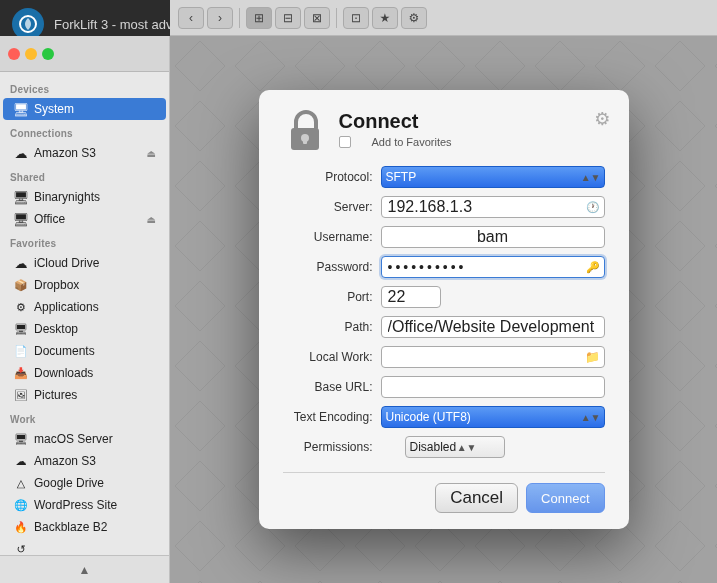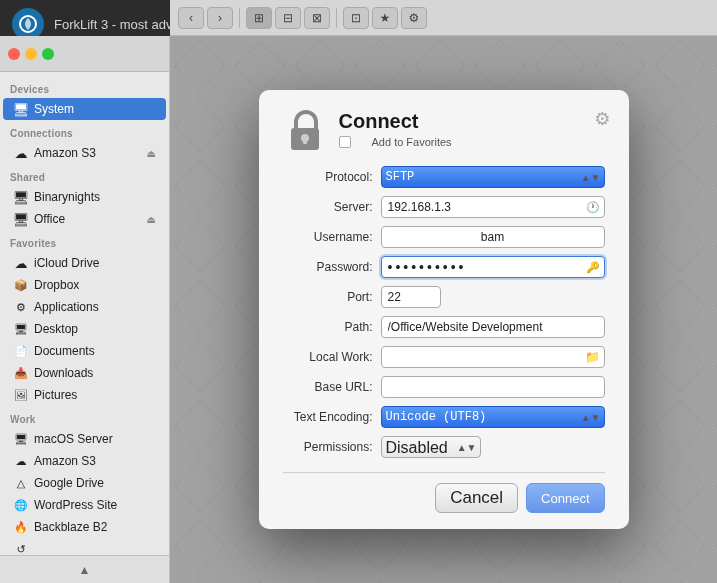--- a/index.html
+++ b/index.html
@@ -181,21 +181,21 @@
       display: flex;
       align-items: center;
       gap: 4px;
     }
     .form-input {
       flex: 1;
       height: 22px;
       border: 1px solid #aaa;
       border-radius: 4px;
       padding: 0 6px;
-      font-size: 12px;
+      font-size: 16px;
       background: white;
       color: #222;
       outline: none;
     }
     .form-input.focused {
       border-color: #3a7bd5;
       box-shadow: 0 0 0 2px rgba(58,123,213,0.3);
     }
     .form-input-pw {
       letter-spacing: 3px;
@@ -223,21 +223,20 @@
       top: 50%;
       transform: translateY(-50%);
       color: #555;
       font-size: 10px;
       pointer-events: none;
     }
     .select-blue {
       background: linear-gradient(to bottom, #5b9af5, #2a6de8) !important;
       color: white !important;
       border-color: #1a5cc8 !important;
-      font-family: Liberation Mono, monospace;
     }
     .select-blue option { background: white; color: #222; }
     .port-input {
       width: 60px;
       flex: none;
     }
 
     .input-wrap {
       flex: 1;
       position: relative;
@@ -530,21 +529,21 @@
                 </select>
                 <span class="select-arrow">▲▼</span>
               </div>
             </div>
           </div>
 
           <div class="form-row">
             <div class="form-label">Permissions:</div>
             <div class="form-control-wrap">
               <div class="select-wrapper" style="flex:none; width:100px;">
-                <select style="width:100%; height:22px; border:1px solid #aaa; border-radius:4px; font-size:16px; background:linear-gradient(to bottom, #f8f8f8, #e8e8e8); appearance:none; padding:0 4px;">
+                <select style="width:100%; height:22px; border:1px solid #aaa; border-radius:4px; font-size:12px; background:linear-gradient(to bottom, #f8f8f8, #e8e8e8); appearance:none; padding:0 4px;margin-left:24px;">
                   <option>Disabled</option>
                   <option>Enabled</option>
                 </select>
                 <span class="select-arrow">▲▼</span>
               </div>
             </div>
           </div>
 
           <div class="dialog-footer">
             <button class="btn-cancel">Cancel</button>

